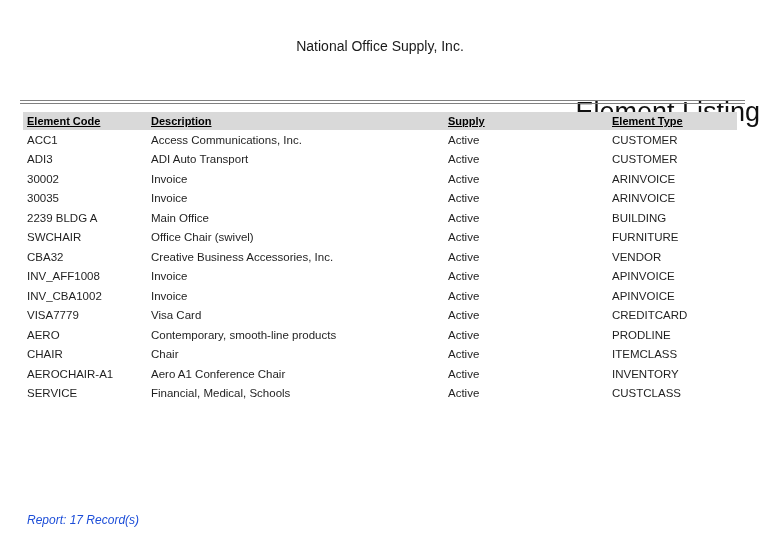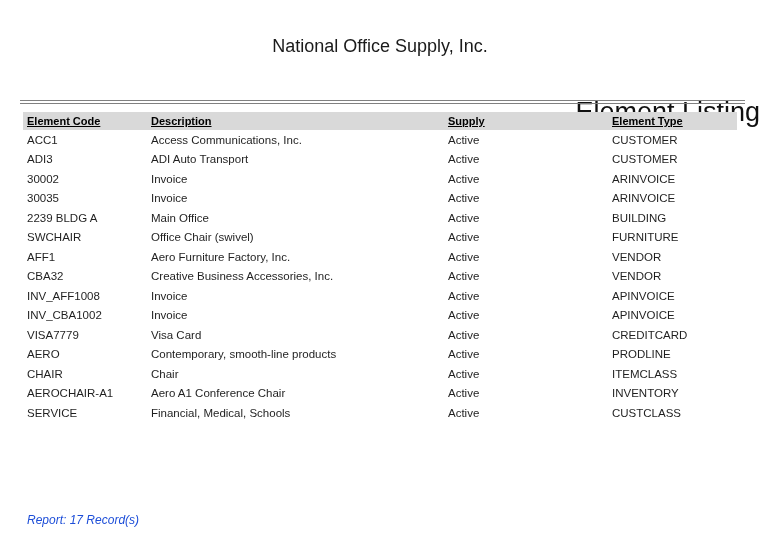--- a/index.html
+++ b/index.html
@@ -15,21 +15,21 @@
     font-family: "Liberation Sans", sans-serif;
     color: #1a1a1a;
     overflow: hidden;
   }
   .company-name {
     position: absolute;
     top: 38px;
     left: 0;
     width: 100%;
     text-align: center;
-    font-size: 18px;
+    font-size: 14px;
     line-height: 16px;
     color: #1a1a1a;
   }
   .report-title {
     position: absolute;
     top: 59px;
     left: 0;
     width: 100%;
     text-align: right;
     font-size: 27px;
@@ -145,26 +145,20 @@
           <td>Active</td>
           <td>BUILDING</td>
         </tr>
         <tr>
           <td>SWCHAIR</td>
           <td>Office Chair (swivel)</td>
           <td>Active</td>
           <td>FURNITURE</td>
         </tr>
         <tr>
-          <td>AFF1</td>
-          <td>Aero Furniture Factory, Inc.</td>
-          <td>Active</td>
-          <td>VENDOR</td>
-        </tr>
-        <tr>
           <td>CBA32</td>
           <td>Creative Business Accessories, Inc.</td>
           <td>Active</td>
           <td>VENDOR</td>
         </tr>
         <tr>
           <td>INV_AFF1008</td>
           <td>Invoice</td>
           <td>Active</td>
           <td>APINVOICE</td>

